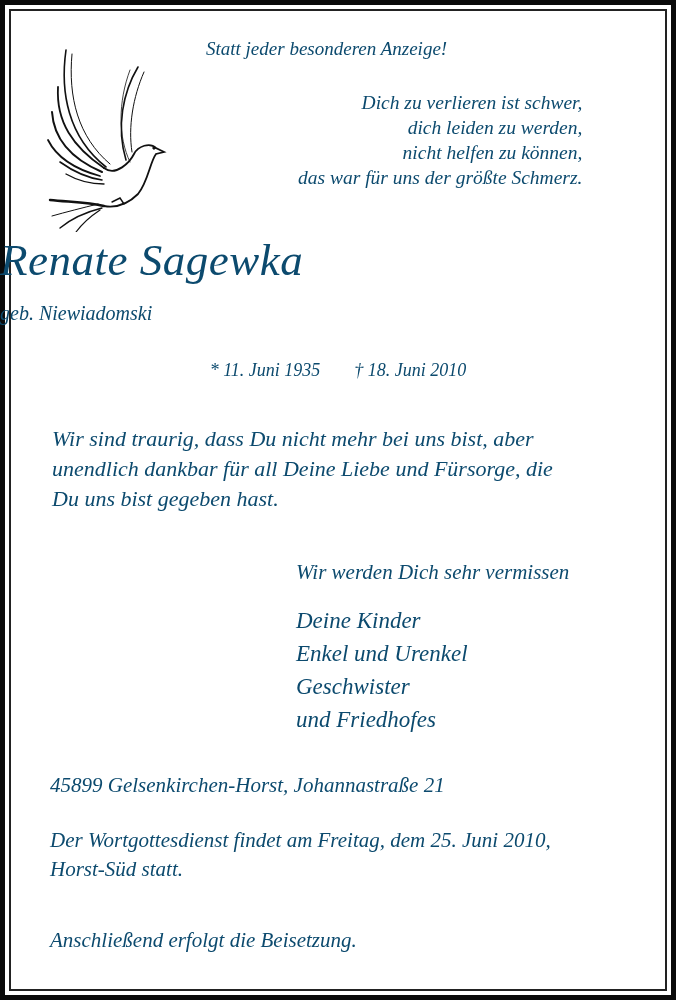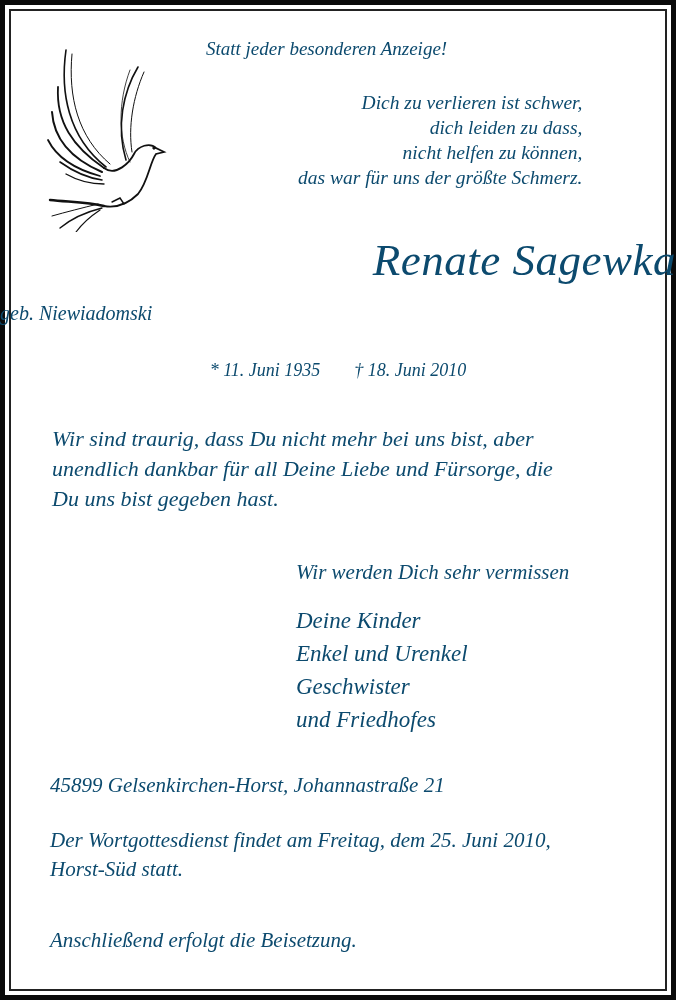--- a/index.html
+++ b/index.html
@@ -5,21 +5,21 @@
   html, body { margin:0; padding:0; background:#fff; }
   body { width:676px; height:1000px; position:relative; overflow:hidden;
          font-family:"DejaVu Serif", "Liberation Serif", serif; color:#111; }
   .outer { position:absolute; left:0; top:0; width:676px; height:1000px; box-sizing:border-box;
            border:5px solid #0a0a0a; }
   .inner { position:absolute; left:9px; top:9px; right:9px; bottom:9px; box-sizing:border-box;
            border:2px solid #222; }
   .t { position:absolute; font-family:"Liberation Serif", serif; font-style:italic; white-space:nowrap; color:#0c4a6e; }
   .intro { left:206px; top:38px; font-size:19px; }
   .poem { left:298px; top:90px; font-size:19.5px; line-height:25px;text-align:right; }
-  .name { left:0; width:676px; text-align:right; top:234px; font-size:45px; letter-spacing:0.5px; }
+  .name { left:0; width:676px; text-align:left; top:234px; font-size:45px; letter-spacing:0.5px; }
   .born { left:0; width:676px; text-align:left; top:302px; font-size:20px; }
   .dates { left:0; width:676px; text-align:center; top:360px; font-size:18px; }
   .dates span { display:inline-block; }
   .dates .gap { width:34px; }
   .msg { left:52px; top:424px; font-size:22px; line-height:30px; }
   .miss { left:296px; top:560px; font-size:21px; }
   .family { left:296px; top:604px; font-size:23px; line-height:33px; }
   .addr { left:50px; top:773px; font-size:21px; }
   .service { left:50px; top:818px; font-size:21px; line-height:29px;margin-top:8px; }
   .burial { left:50px; top:928px; font-size:21px; }
@@ -52,21 +52,21 @@
   <path d="M64 166 C48 170 34 176 22 186" stroke-width="1.4"></path>
   <path d="M62 168 C50 176 44 182 38 190" stroke-width="1.2"></path>
   <path d="M60 162 C44 166 28 170 14 174" stroke-width="1"></path>
   <path d="M74 160 L82 156 L86 162" stroke-width="1.4"></path>
 </svg>
 
 <div class="t intro">Statt jeder besonderen Anzeige!</div>
 
 <div class="t poem">
   <div>Dich zu verlieren ist schwer,</div>
-  <div>dich leiden zu dass,</div>
+  <div>dich leiden zu werden,</div>
   <div>nicht helfen zu können,</div>
   <div>das war für uns der größte Schmerz.</div>
 </div>
 
 <div class="t name">Renate Sagewka</div>
 <div class="t born">geb. Niewiadomski</div>
 
 <div class="t dates">
   <span>* 11. Juni 1935</span><span class="gap"></span><span>† 18. Juni 2010</span>
 </div>

